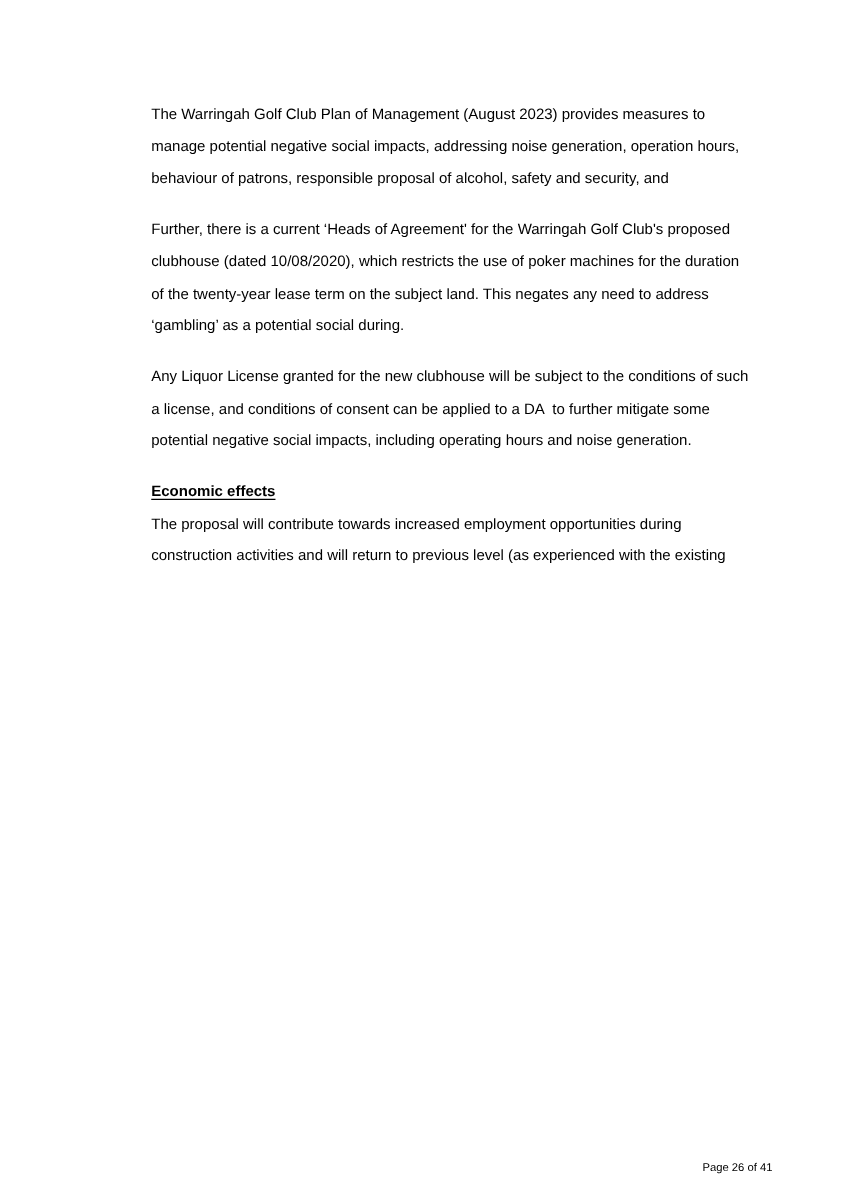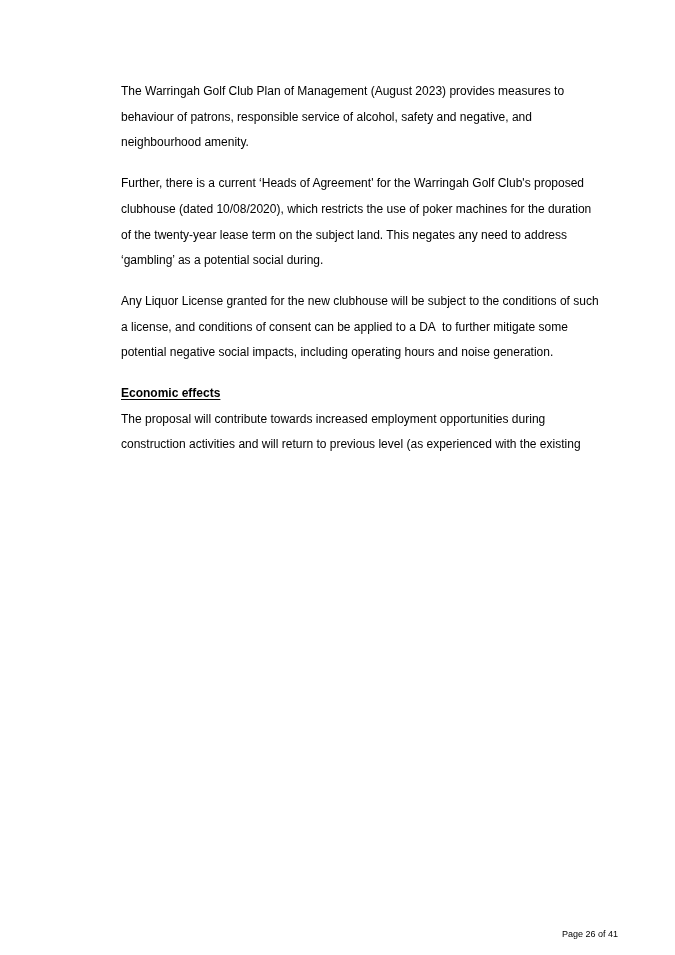--- a/index.html
+++ b/index.html
@@ -40,22 +40,22 @@
     color: #000000;
   }
 </style>
 </head>
 <body>
 
 <div class="page">
   <div class="content" id="doc-content">
       <div class="block">
         <div class="line">The Warringah Golf Club Plan of Management (August 2023) provides measures to</div>
-        <div class="line">behaviour of patrons, responsible service of alcohol, safety and negative, and</div>
-        <div class="line">neighbourhood amenity.</div>
+        <div class="line">manage potential negative social impacts, addressing noise generation, operation hours,</div>
+        <div class="line">behaviour of patrons, responsible proposal of alcohol, safety and security, and</div>
       </div>
       <div class="block">
         <div class="line">Further, there is a current ‘Heads of Agreement' for the Warringah Golf Club's proposed</div>
         <div class="line">clubhouse (dated 10/08/2020), which restricts the use of poker machines for the duration</div>
         <div class="line">of the twenty-year lease term on the subject land. This negates any need to address</div>
         <div class="line">‘gambling’ as a potential social during.</div>
       </div>
       <div class="block">
         <div class="line">Any Liquor License granted for the new clubhouse will be subject to the conditions of such</div>
         <div class="line">a license, and conditions of consent can be applied to a DA  to further mitigate some</div>

